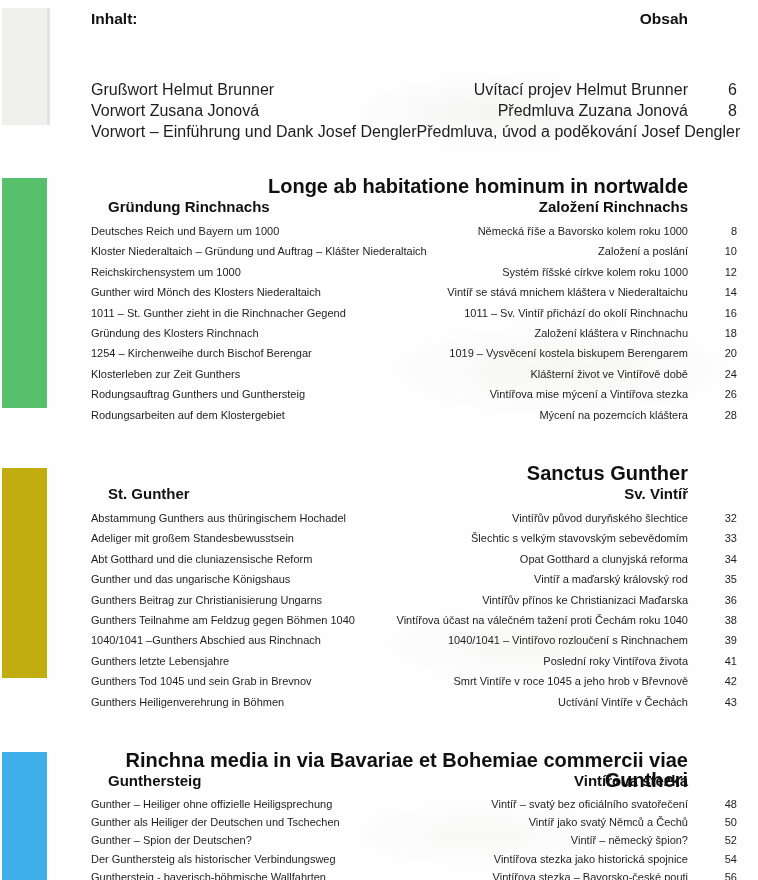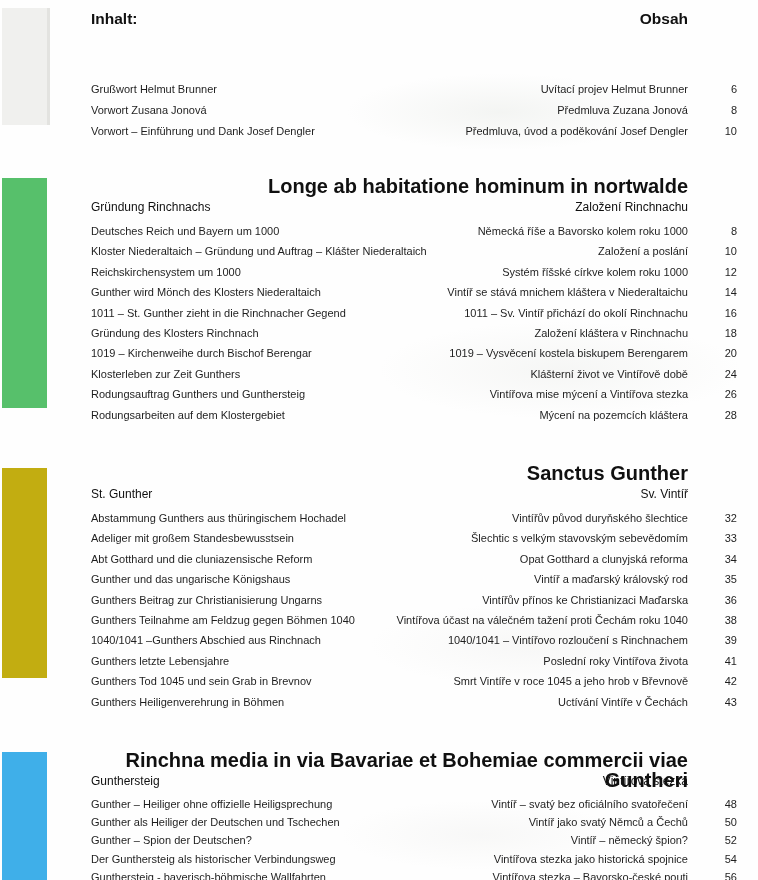--- a/index.html
+++ b/index.html
@@ -20,28 +20,28 @@
   #b2{top:468px;height:210px;}
   #b3{top:752px;height:128px;}
 
   #content{position:absolute;left:85px;top:0;width:652px;height:880px;}
   .toc-section{position:absolute;left:6px;right:0;}
 
   #s0{top:9px;}
   #s0 .header-row{display:flex;font-weight:bold;font-size:15.5px;color:#101010;line-height:19px;}
   #s0 .header-row .right{margin-left:auto;margin-right:49px;}
   #s0 .rows{margin-top:51px;}
-  #s0 .row{line-height:21px;font-size:11px;}
+  #s0 .row{line-height:21px;font-size:16px;}
 
   #s1{top:176px;}
   #s2{top:463px;}
   #s3{top:750px;}
 
   .latin{font-weight:bold;font-size:20px;text-align:right;margin-right:49px;color:#101010;height:20px;line-height:20px;}
-  .subhead{display:flex;font-weight:normal;font-size:12px;color:#101010;height:24px;line-height:22px;}
+  .subhead{display:flex;font-weight:bold;font-size:15px;color:#101010;height:24px;line-height:22px;margin-left:17px;}
   .subhead .right{margin-left:auto;margin-right:49px;}
   .rows{margin-top:1px;}
   .row{display:flex;align-items:baseline;font-size:11px;line-height:20.4px;color:#1e1e1e;white-space:nowrap;}
   .row .cs{margin-left:auto;}
   .row .pg{flex:0 0 49px;width:49px;text-align:right;}
   #s3 .row{line-height:18.2px;}
 </style>
 </head>
 <body>
 
@@ -74,21 +74,21 @@
     <span class="cs">Předmluva, úvod a poděkování Josef Dengler</span>
     <span class="pg">10</span>
   </div>
         </div>
     </section>
 
     <section class="toc-section" id="s1">
       <div class="latin">Longe ab habitatione hominum in nortwalde</div>
       <div class="subhead">
         <span>Gründung Rinchnachs</span>
-        <span class="right">Založení Rinchnachu</span>
+        <span class="right">Založení Rinchnachs</span>
       </div>
       <div class="rows">
           <div class="row">
     <span class="de">Deutsches Reich und Bayern um 1000</span>
     <span class="cs">Německá říše a Bavorsko kolem roku 1000</span>
     <span class="pg">8</span>
   </div>
           <div class="row">
     <span class="de">Kloster Niederaltaich – Gründung und Auftrag – Klášter Niederaltaich</span>
     <span class="cs">Založení a poslání</span>
@@ -108,21 +108,21 @@
     <span class="de">1011 – St. Gunther zieht in die Rinchnacher Gegend</span>
     <span class="cs">1011 – Sv. Vintíř přichází do okolí Rinchnachu</span>
     <span class="pg">16</span>
   </div>
           <div class="row">
     <span class="de">Gründung des Klosters Rinchnach</span>
     <span class="cs">Založení kláštera v Rinchnachu</span>
     <span class="pg">18</span>
   </div>
           <div class="row">
-    <span class="de">1019 – Kirchenweihe durch Bischof Berengar</span>
+    <span class="de">1254 – Kirchenweihe durch Bischof Berengar</span>
     <span class="cs">1019 – Vysvěcení kostela biskupem Berengarem</span>
     <span class="pg">20</span>
   </div>
           <div class="row">
     <span class="de">Klosterleben zur Zeit Gunthers</span>
     <span class="cs">Klášterní život ve Vintířově době</span>
     <span class="pg">24</span>
   </div>
           <div class="row">
     <span class="de">Rodungsauftrag Gunthers und Gunthersteig</span>

